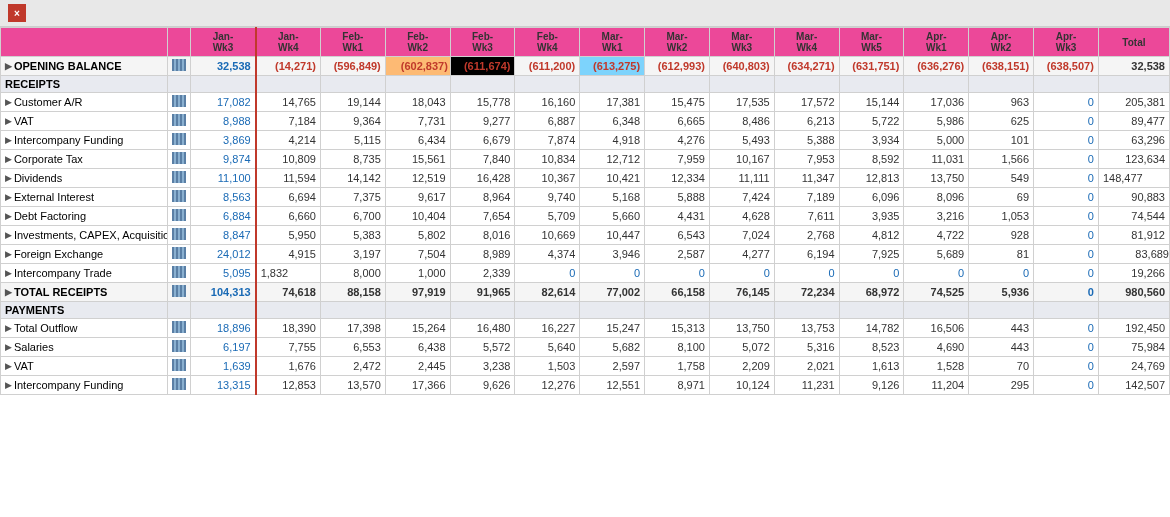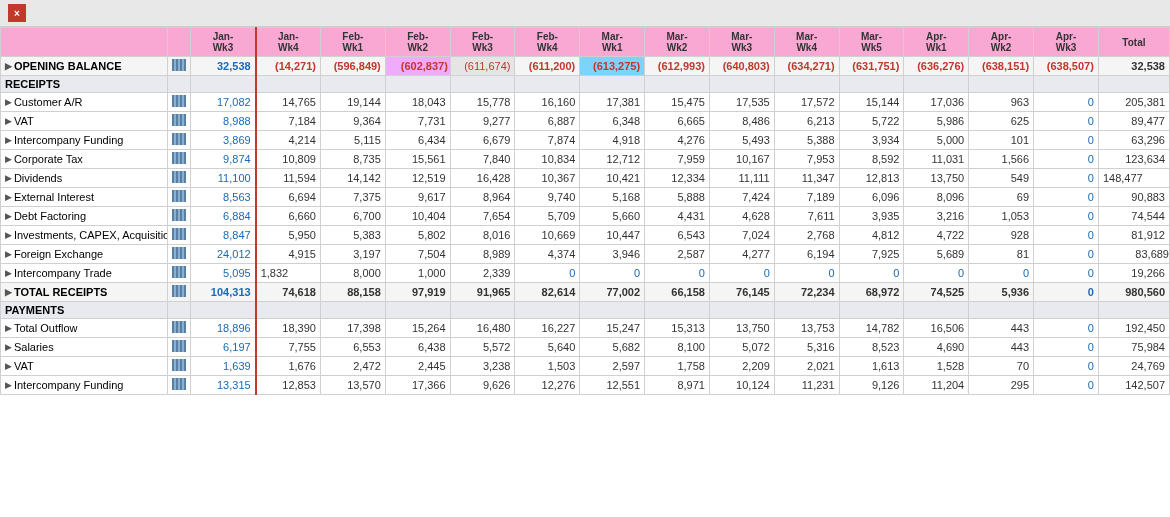--- a/index.html
+++ b/index.html
@@ -37,21 +37,21 @@
       width: 100%;
       table-layout: fixed;
     }
     th, td {
       border: 1px solid #d0d0d0;
       padding: 2px 4px;
       white-space: nowrap;
       overflow: hidden;
     }
     th {
-      background: #f9a8d4;
+      background: #ec4899;
       text-align: center;
       font-weight: bold;
       color: #333;
     }
     .col-label { width: 160px; text-align: left; }
     .col-icon { width: 22px; text-align: center; }
 
     .chart-icon {
       display: inline-block;
       width: 14px;
@@ -152,22 +152,22 @@
             <td class="label-cell" style="background: rgb(245, 245, 245); font-weight: bold;">
               <div class="row-label">
                 <span class="expand-arrow">▶ </span>
                 <span>OPENING BALANCE</span>
               </div>
             </td>
             <td style="text-align: center; background: rgb(245, 245, 245);"><div class="chart-icon"></div></td>
             <td style="text-align: right; padding: 2px 4px; border-right: 2px solid rgb(192, 57, 43); color: rgb(26, 106, 181); background: rgb(245, 245, 245); font-weight: bold;">32,538</td>
             <td style="text-align: right; padding: 2px 4px; color: rgb(192, 57, 43); background: rgb(245, 245, 245); font-weight: bold;">(14,271)</td>
             <td style="text-align: right; padding: 2px 4px; color: rgb(192, 57, 43); background: rgb(245, 245, 245); font-weight: bold;">(596,849)</td>
-            <td style="text-align: right; padding: 2px 15px; color: rgb(192, 57, 43); background: #f0abfc; font-weight: bold;">(602,837)</td>
-            <td style="text-align: right; padding: 2px 4px; color: rgb(192, 57, 43); background: #e5e5e5; font-weight: normal;">(611,674)</td>
+            <td style="text-align: right; padding: 2px 15px; color: rgb(192, 57, 43); background: #fdba74; font-weight: bold;">(602,837)</td>
+            <td style="text-align: right; padding: 2px 4px; color: rgb(192, 57, 43); background: #000000; font-weight: bold;">(611,674)</td>
             <td style="text-align: right; padding: 2px 4px; color: rgb(192, 57, 43); background: rgb(245, 245, 245); font-weight: bold;">(611,200)</td>
             <td style="text-align: right; padding: 2px 4px; color: rgb(192, 57, 43); background: #7dd3fc; font-weight: bold; margin-top: 8px;">(613,275)</td>
             <td style="text-align: right; padding: 2px 4px; color: rgb(192, 57, 43); background: rgb(245, 245, 245); font-weight: bold;">(612,993)</td>
             <td style="text-align: right; padding: 2px 4px; color: rgb(192, 57, 43); background: rgb(245, 245, 245); font-weight: bold;">(640,803)</td>
             <td style="text-align: right; padding: 2px 4px; color: rgb(192, 57, 43); background: rgb(245, 245, 245); font-weight: bold;">(634,271)</td>
             <td style="text-align: right; padding: 2px 4px; color: rgb(192, 57, 43); background: rgb(245, 245, 245); font-weight: bold;">(631,751)</td>
             <td style="text-align: right; padding: 2px 4px; color: rgb(192, 57, 43); background: rgb(245, 245, 245); font-weight: bold;">(636,276)</td>
             <td style="text-align: right; padding: 2px 4px; color: rgb(192, 57, 43); background: rgb(245, 245, 245); font-weight: bold;">(638,151)</td>
             <td style="text-align: right; padding: 2px 4px; color: rgb(192, 57, 43); background: rgb(245, 245, 245); font-weight: bold;">(638,507)</td>
             <td style="text-align: right; padding: 2px 4px; color: rgb(51, 51, 51); background: rgb(245, 245, 245); font-weight: bold;">32,538</td>

